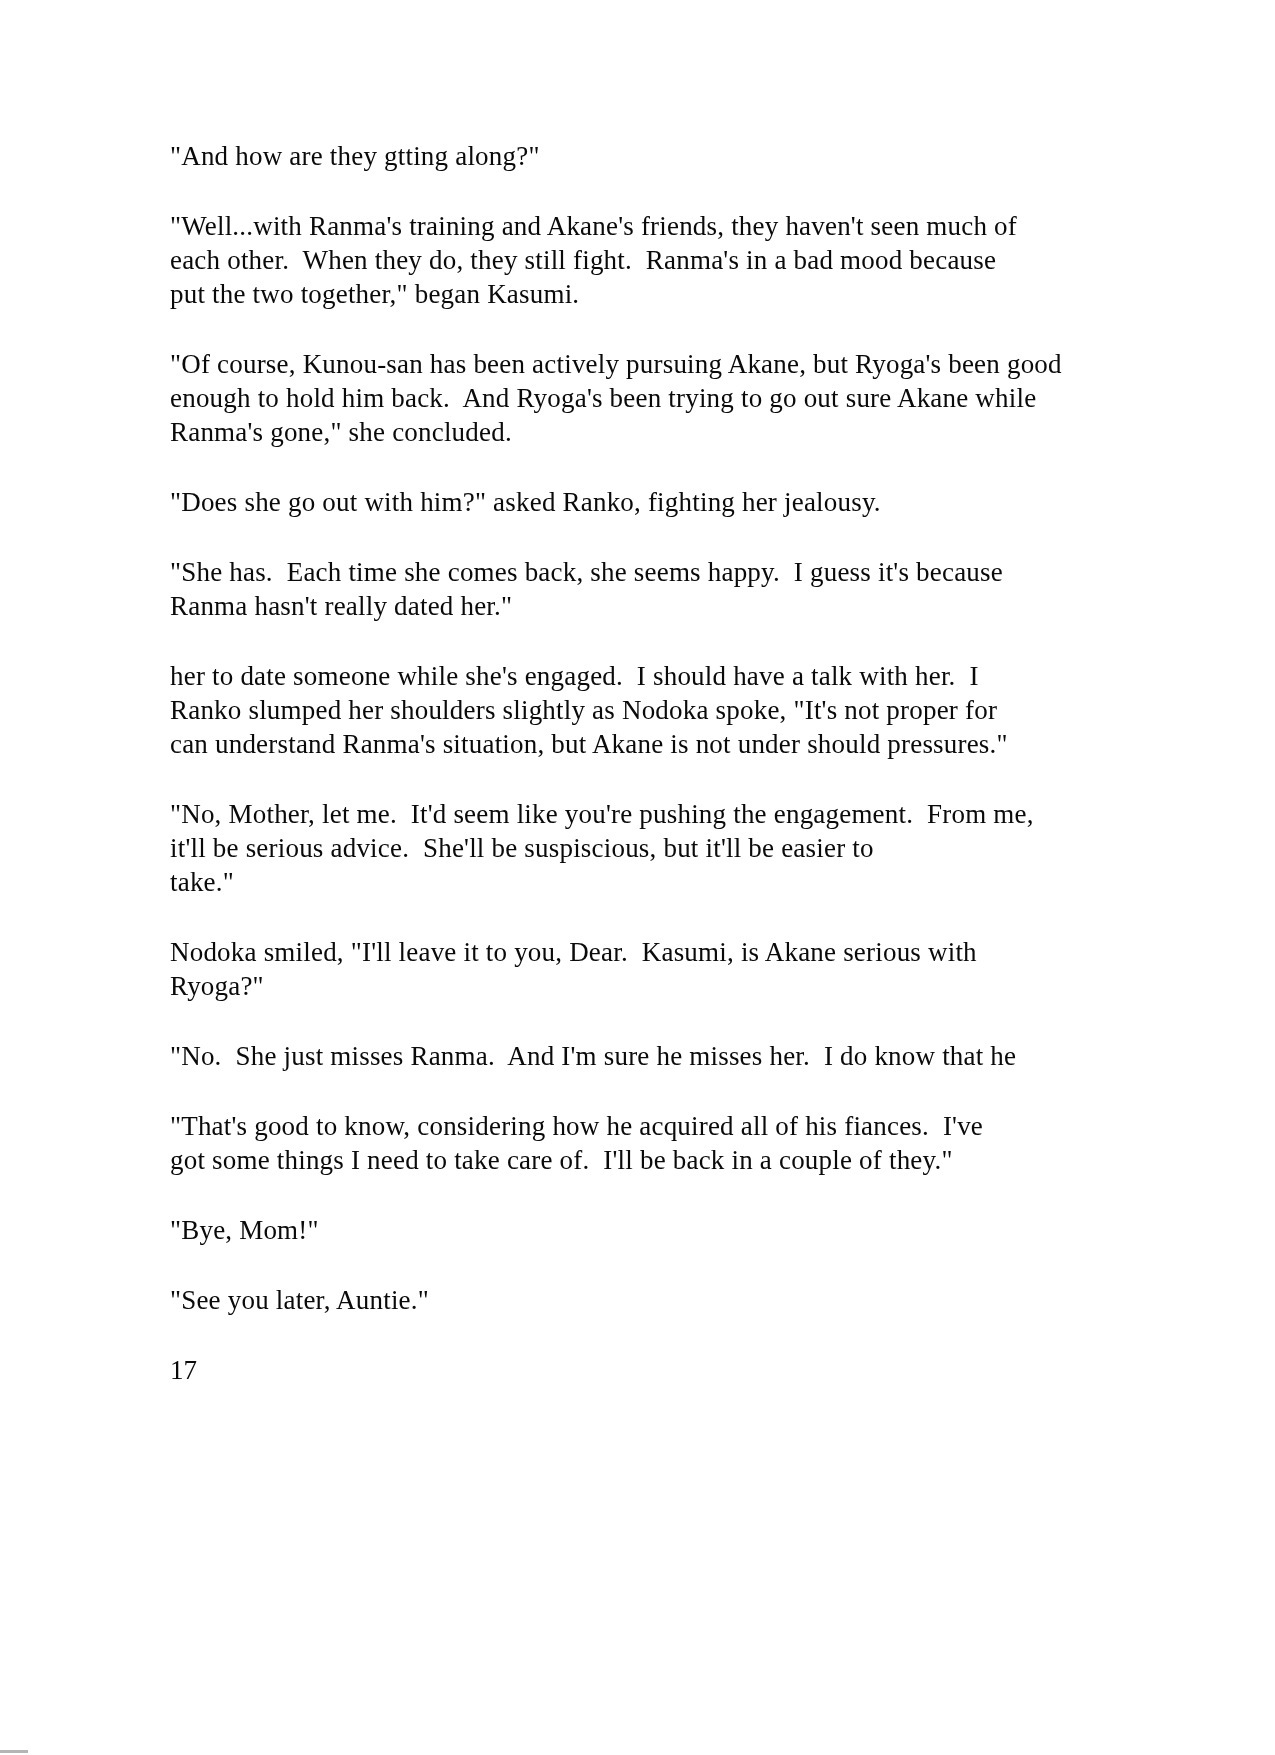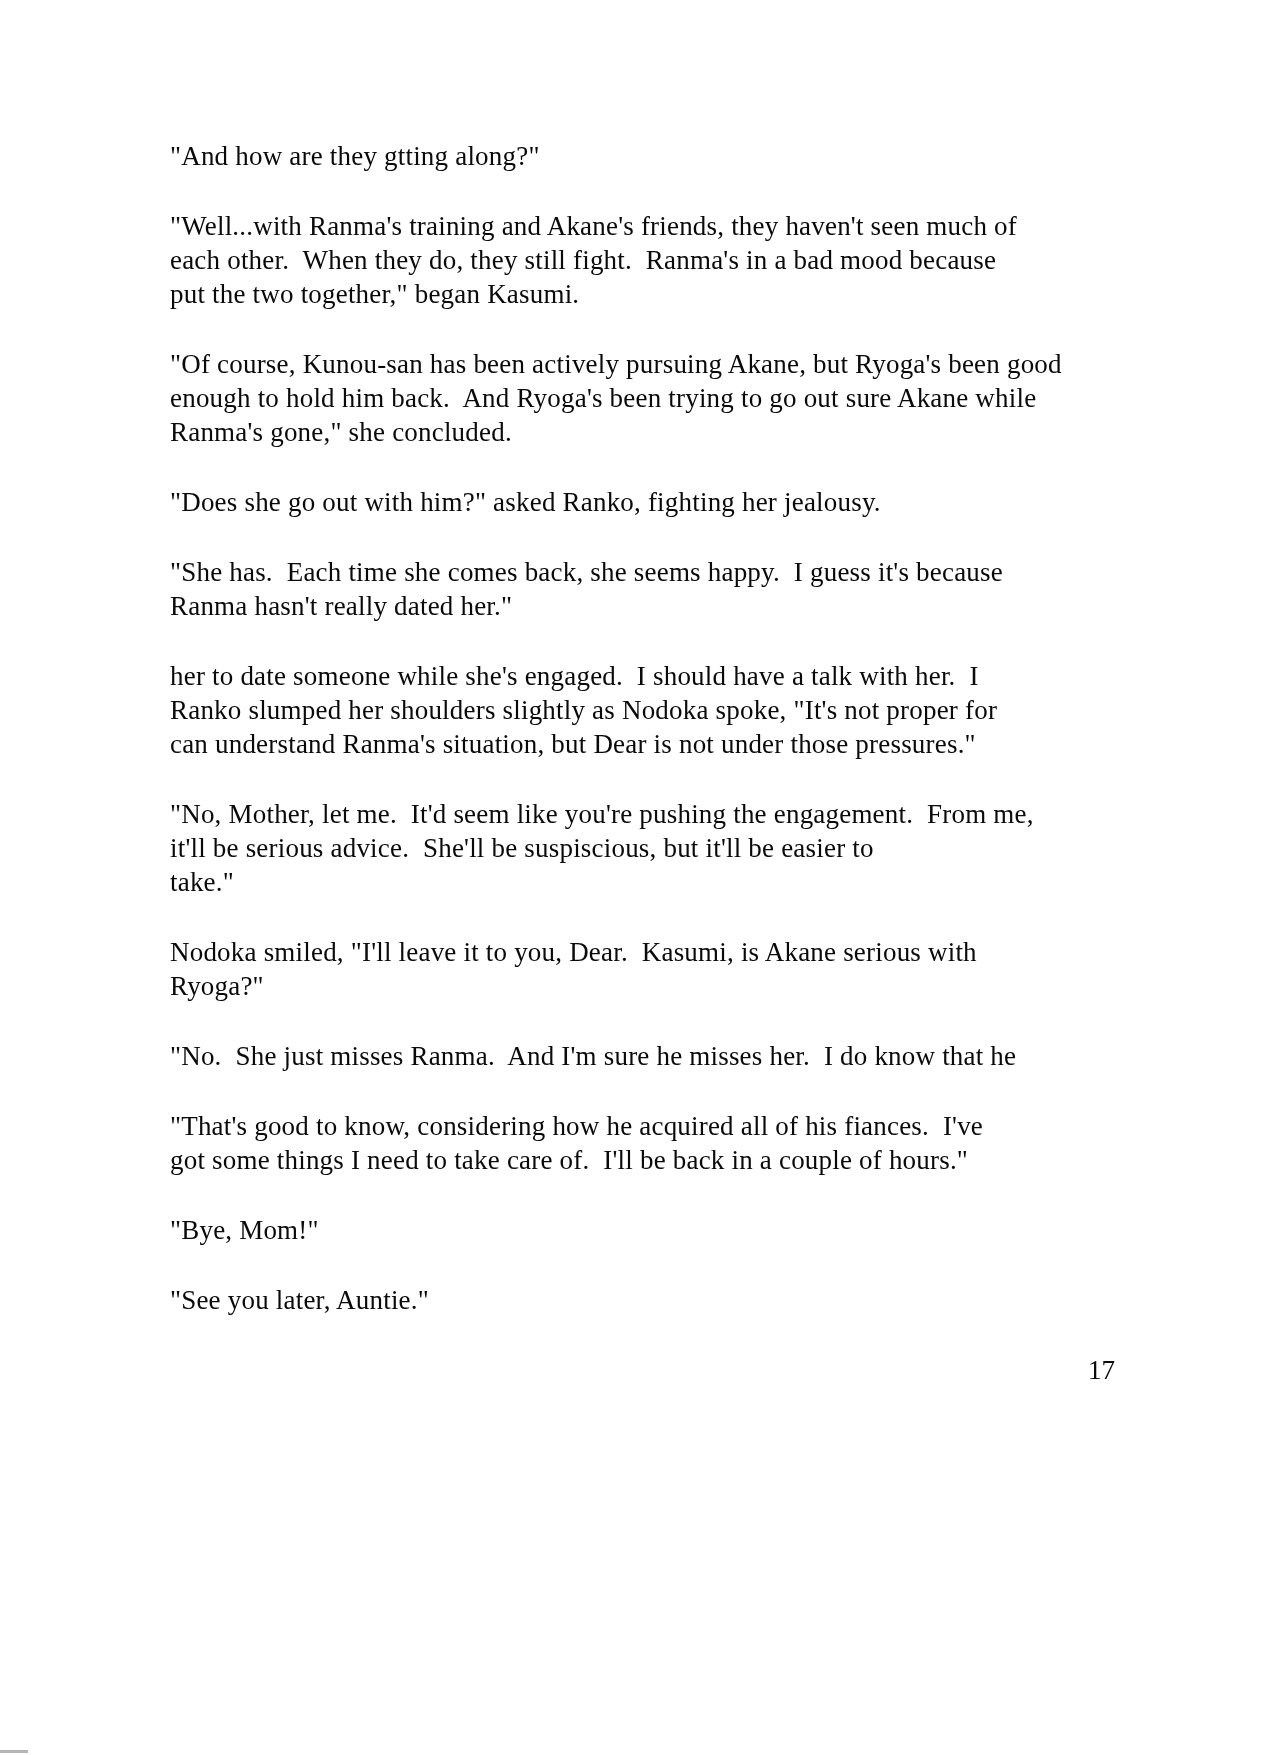--- a/index.html
+++ b/index.html
@@ -25,21 +25,21 @@
   .para {
     margin: 0 0 36px 0;
   }
   .line {
     white-space: pre;
     font-size: 27px;
     line-height: 34px;
     letter-spacing: 0.2px;
   }
   .page-number {
-    text-align: right;
+    text-align: left;
     font-size: 27px;
     line-height: 34px;
   }
   .scan-artifact {
     position: absolute;
     left: 0;
     top: 1750px;
     width: 28px;
     height: 3px;
     background: #b5b5b5;
@@ -67,37 +67,37 @@
       <div class="para">
         <div class="line">"Does she go out with him?" asked Ranko, fighting her jealousy.</div>
       </div>
       <div class="para">
         <div class="line">"She has.  Each time she comes back, she seems happy.  I guess it's because</div>
         <div class="line">Ranma hasn't really dated her."</div>
       </div>
       <div class="para">
         <div class="line">her to date someone while she's engaged.  I should have a talk with her.  I</div>
         <div class="line">Ranko slumped her shoulders slightly as Nodoka spoke, "It's not proper for</div>
-        <div class="line">can understand Ranma's situation, but Dear is not under those pressures."</div>
+        <div class="line">can understand Ranma's situation, but Akane is not under should pressures."</div>
       </div>
       <div class="para">
         <div class="line">"No, Mother, let me.  It'd seem like you're pushing the engagement.  From me,</div>
         <div class="line">it'll be serious advice.  She'll be suspiscious, but it'll be easier to</div>
         <div class="line">take."</div>
       </div>
       <div class="para">
         <div class="line">Nodoka smiled, "I'll leave it to you, Dear.  Kasumi, is Akane serious with</div>
         <div class="line">Ryoga?"</div>
       </div>
       <div class="para">
         <div class="line">"No.  She just misses Ranma.  And I'm sure he misses her.  I do know that he</div>
       </div>
       <div class="para">
         <div class="line">"That's good to know, considering how he acquired all of his fiances.  I've</div>
-        <div class="line">got some things I need to take care of.  I'll be back in a couple of hours."</div>
+        <div class="line">got some things I need to take care of.  I'll be back in a couple of they."</div>
       </div>
       <div class="para">
         <div class="line">"Bye, Mom!"</div>
       </div>
       <div class="para">
         <div class="line">"See you later, Auntie."</div>
       </div>
       <div class="page-number">17</div>
     </div>
   <div class="page-number-wrap text-column" style="top:auto"></div>

